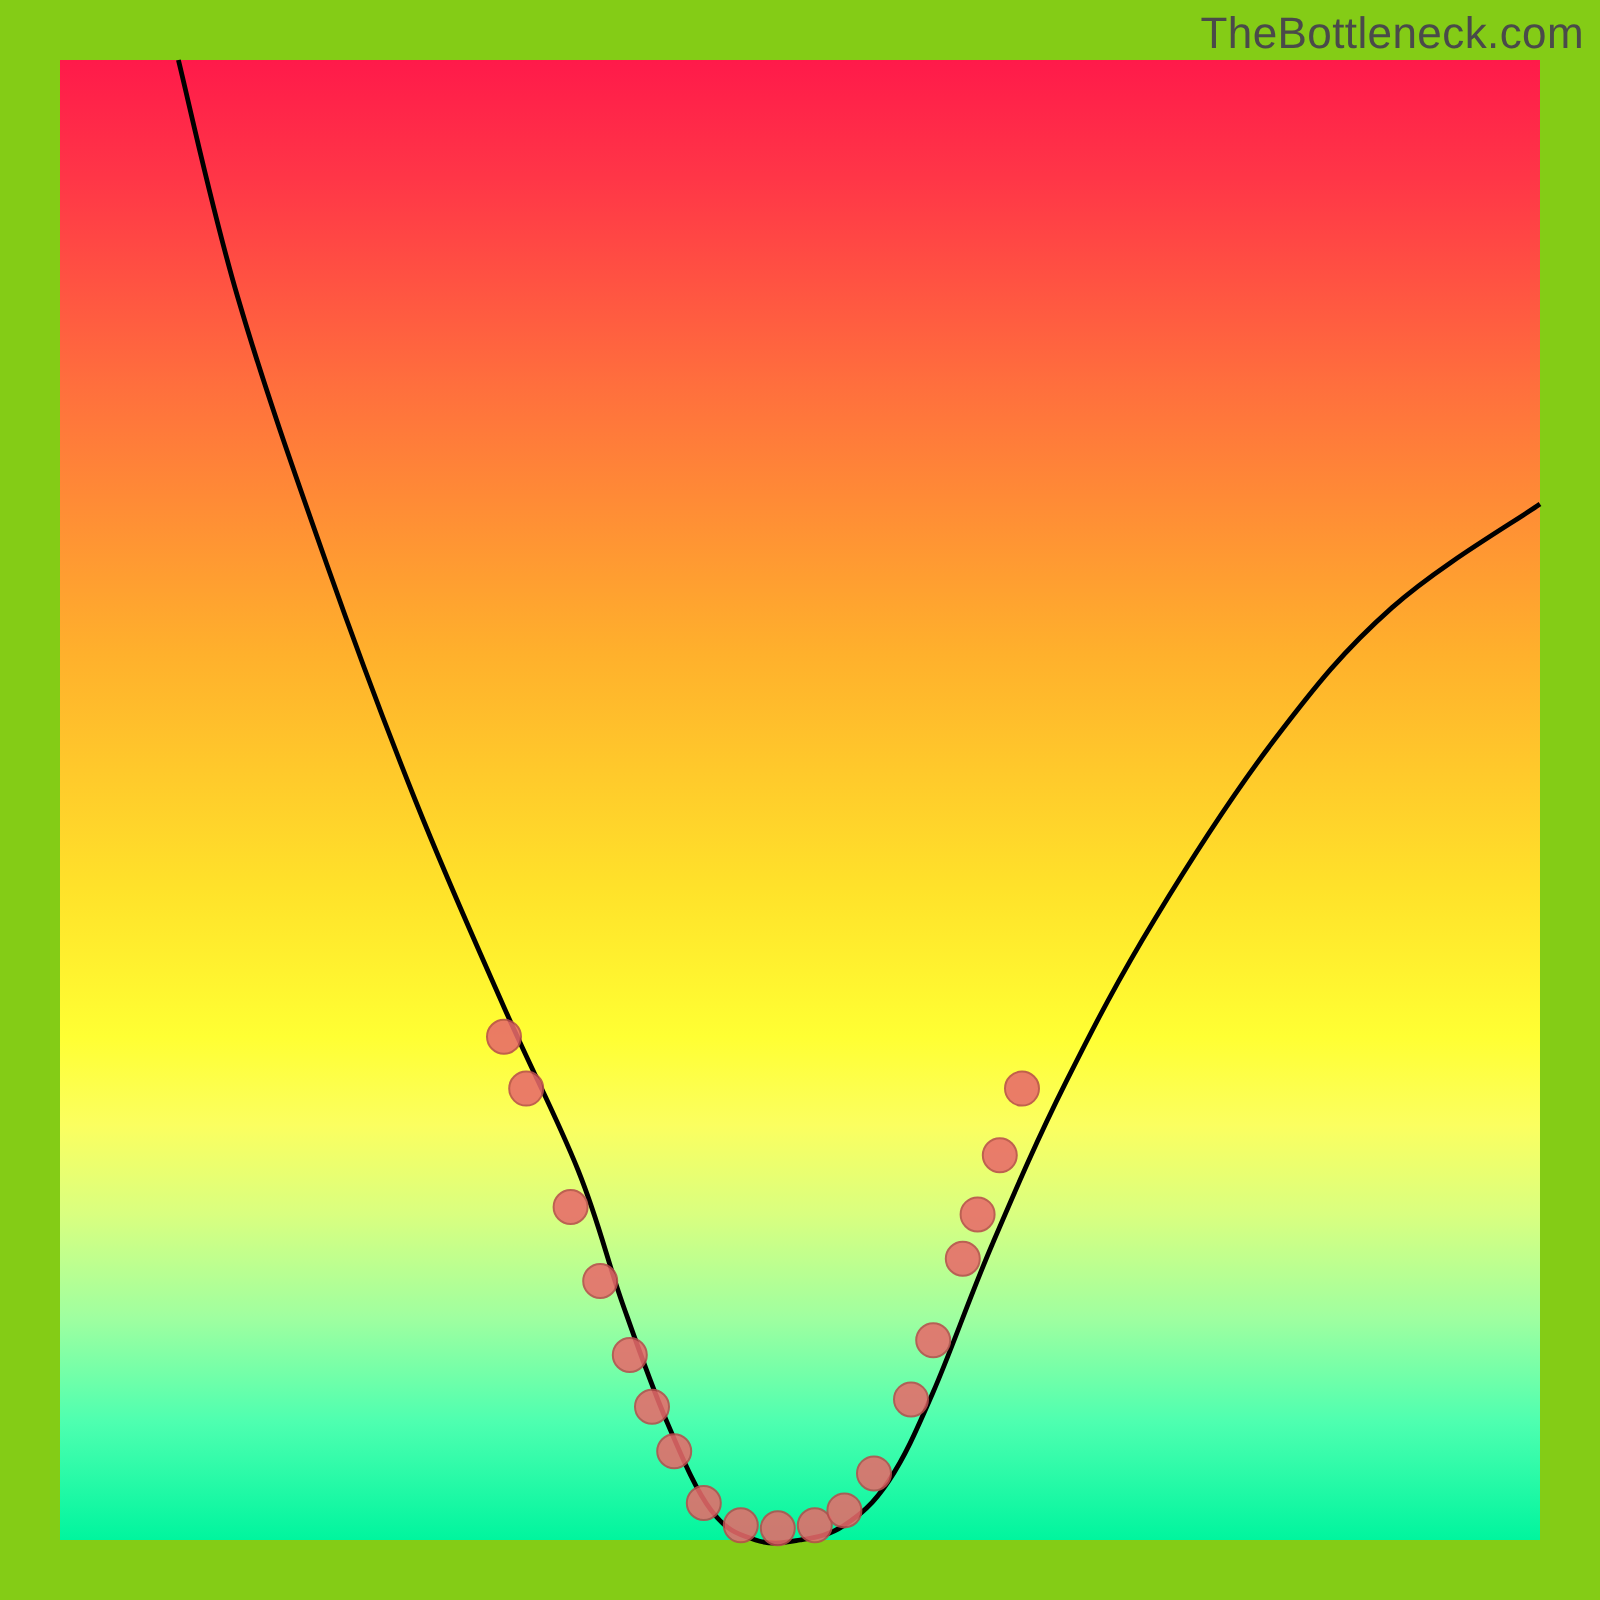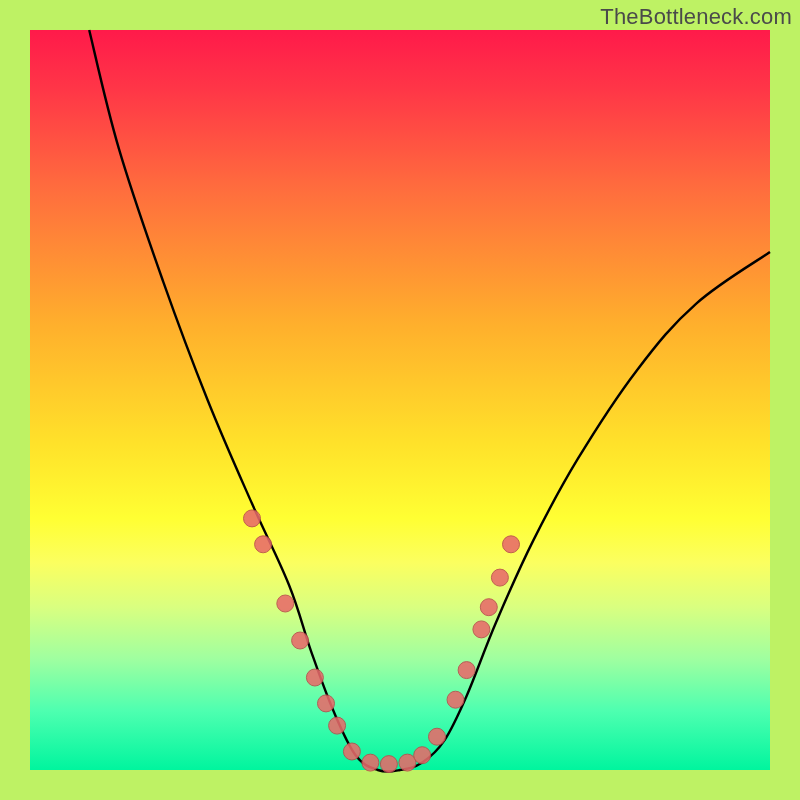--- a/index.html
+++ b/index.html
@@ -8,21 +8,21 @@
     width: 800px;
     height: 800px;
     background: #000;
     overflow: hidden;
     font-family: Arial, Helvetica, sans-serif;
   }
   .stage {
     position: relative;
     width: 800px;
     height: 800px;
-    background: #bef264;
+    background: #84cc16;
     text-decoration: underline;
   }
   .plot {
     position: absolute;
     left: 30px;
     top: 30px;
     width: 740px;
     height: 740px;
     background: linear-gradient(to bottom,
       #ff1a4a 0%,

